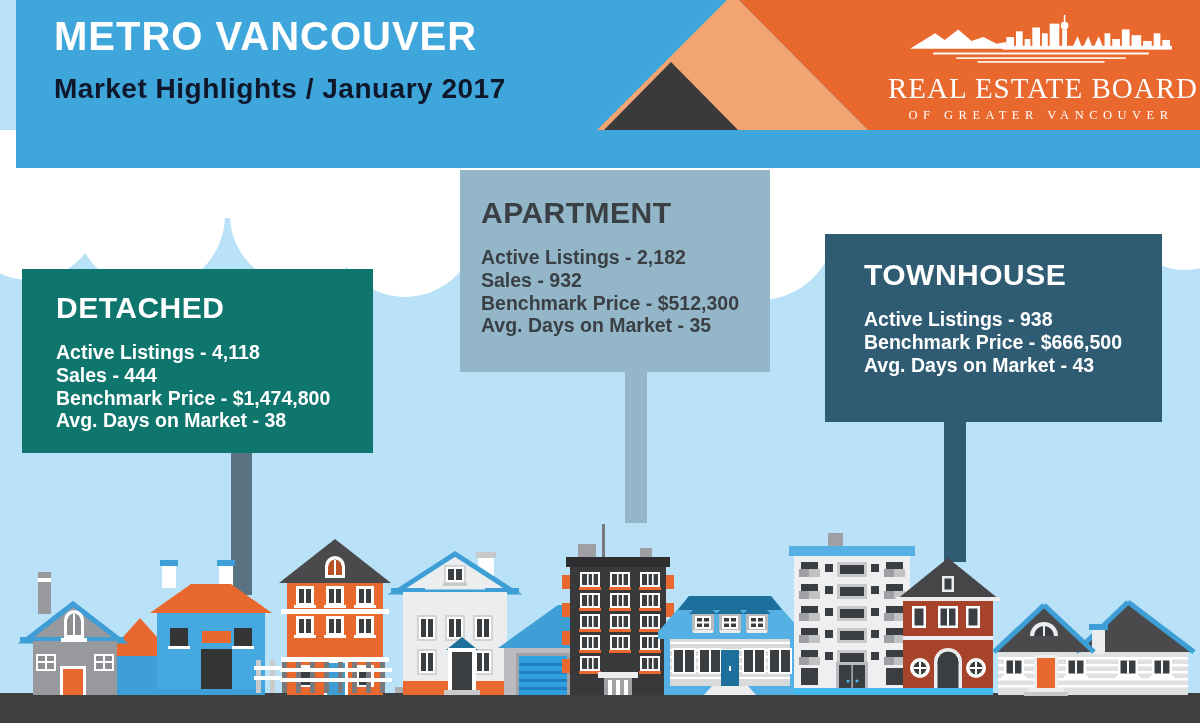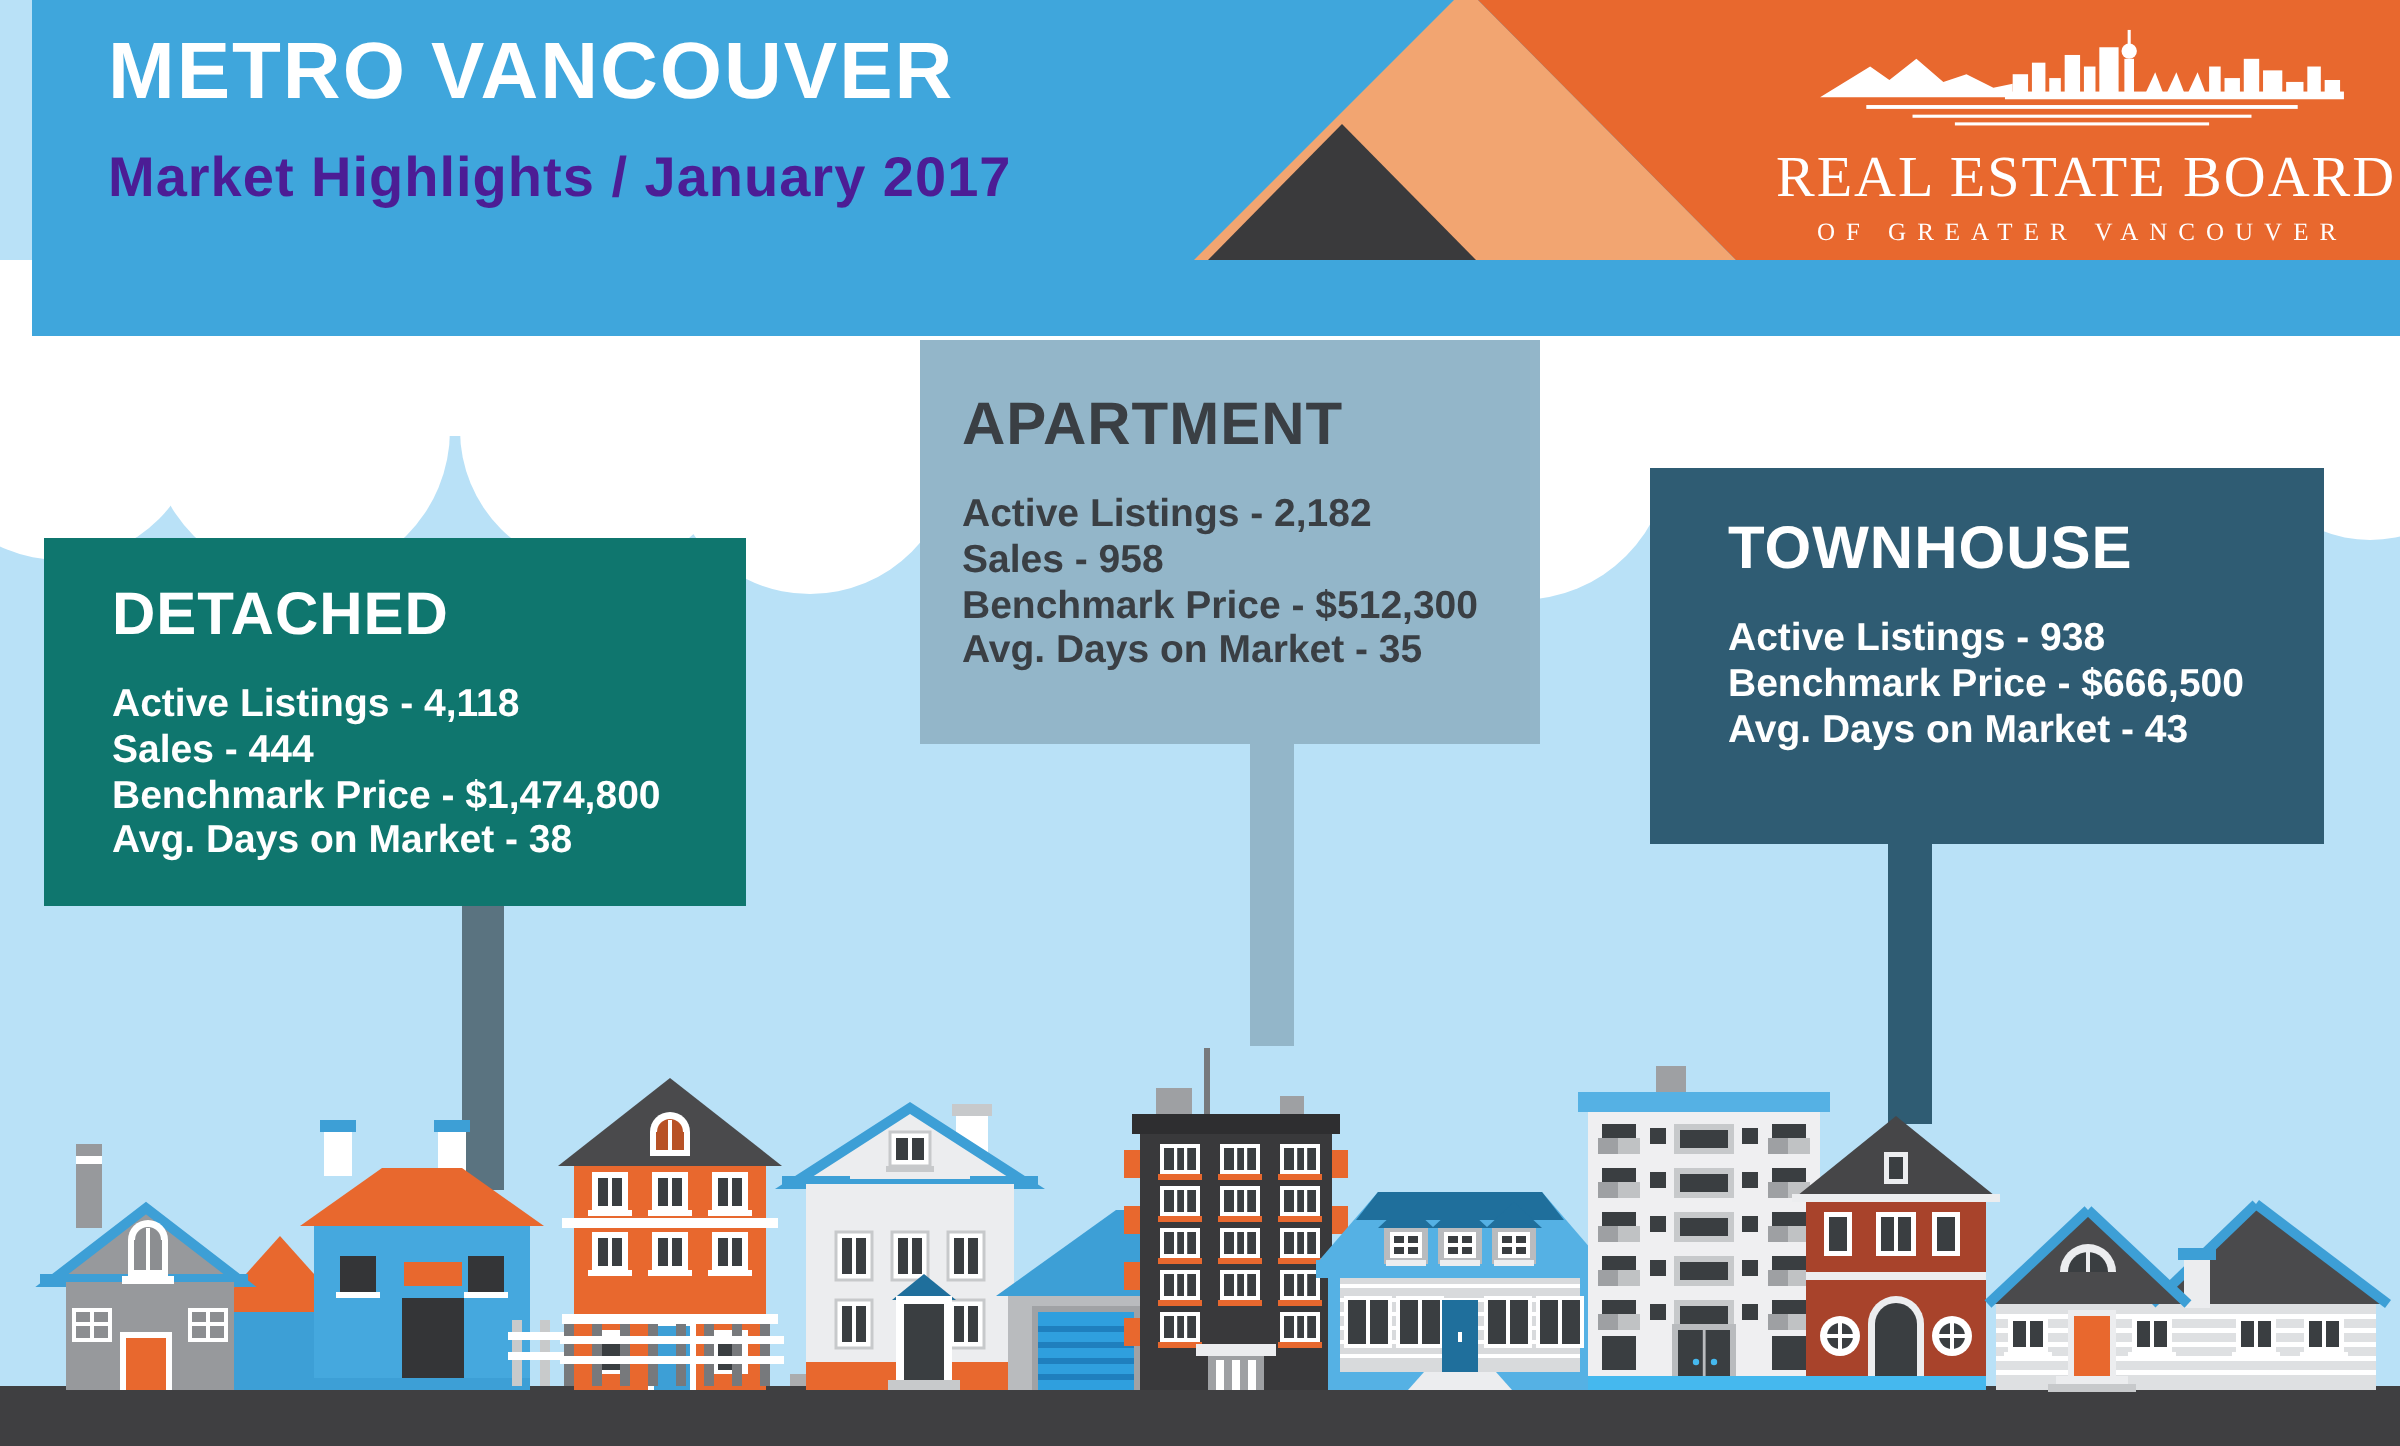--- a/index.html
+++ b/index.html
@@ -3,21 +3,21 @@
 <meta charset="utf-8">
 <style>
   html,body{margin:0;padding:0;background:#fff;}
   body{font-family:"Liberation Sans",sans-serif;}
   #stage{position:relative;width:1200px;height:723px;overflow:hidden;background:#B9E1F7;}
 
   
   .header{position:absolute;left:16px;top:0;width:1200px;height:168px;background:#3FA6DC;z-index:5;}
   .header svg.deco{position:absolute;left:0;top:0;}
   .header .title{position:absolute;left:38px;top:14px;color:#fff;font-size:40px;font-weight:700;letter-spacing:1px;}
-  .header .subtitle{position:absolute;left:38px;top:73px;color:#4c1d95;font-size:28px;font-weight:700;letter-spacing:.5px;}
+  .header .subtitle{position:absolute;left:38px;top:73px;color:#0f172a;font-size:28px;font-weight:700;letter-spacing:.5px;}
   .logo{position:absolute;left:872px;top:14px;width:306px;height:104px;text-align:center;color:#fff;}
   .logo .name{font-family:"Liberation Serif",serif;font-size:29px;font-weight:400;letter-spacing:1px;white-space:nowrap;margin-top:2px;}
   .logo .tagline{font-family:"Liberation Serif",serif;font-size:12.5px;letter-spacing:5.5px;margin-top:3px;white-space:nowrap;}
 
   
   .skybg{position:absolute;left:0;top:130px;width:1200px;height:593px;z-index:0;}
 
   
   .stem{position:absolute;z-index:1;}
   .card{position:absolute;z-index:2;box-sizing:border-box;}
@@ -64,21 +64,21 @@
     <h2>DETACHED</h2>
     <div class="line">Active Listings - 4,118</div>
     <div class="line">Sales - 444</div>
     <div class="line">Benchmark Price - $1,474,800</div>
     <div class="line">Avg. Days on Market - 38</div>
   </div>
 
   <div class="card card-apartment">
     <h2>APARTMENT</h2>
     <div class="line">Active Listings - 2,182</div>
-    <div class="line">Sales - 958</div>
+    <div class="line">Sales - 932</div>
     <div class="line">Benchmark Price - $512,300</div>
     <div class="line">Avg. Days on Market - 35</div>
   </div>
 
   <div class="card card-townhouse">
     <h2>TOWNHOUSE</h2>
     <div class="line">Active Listings - 938</div>
     <div class="line">Benchmark Price - $666,500</div>
     <div class="line">Avg. Days on Market - 43</div>
   </div>

